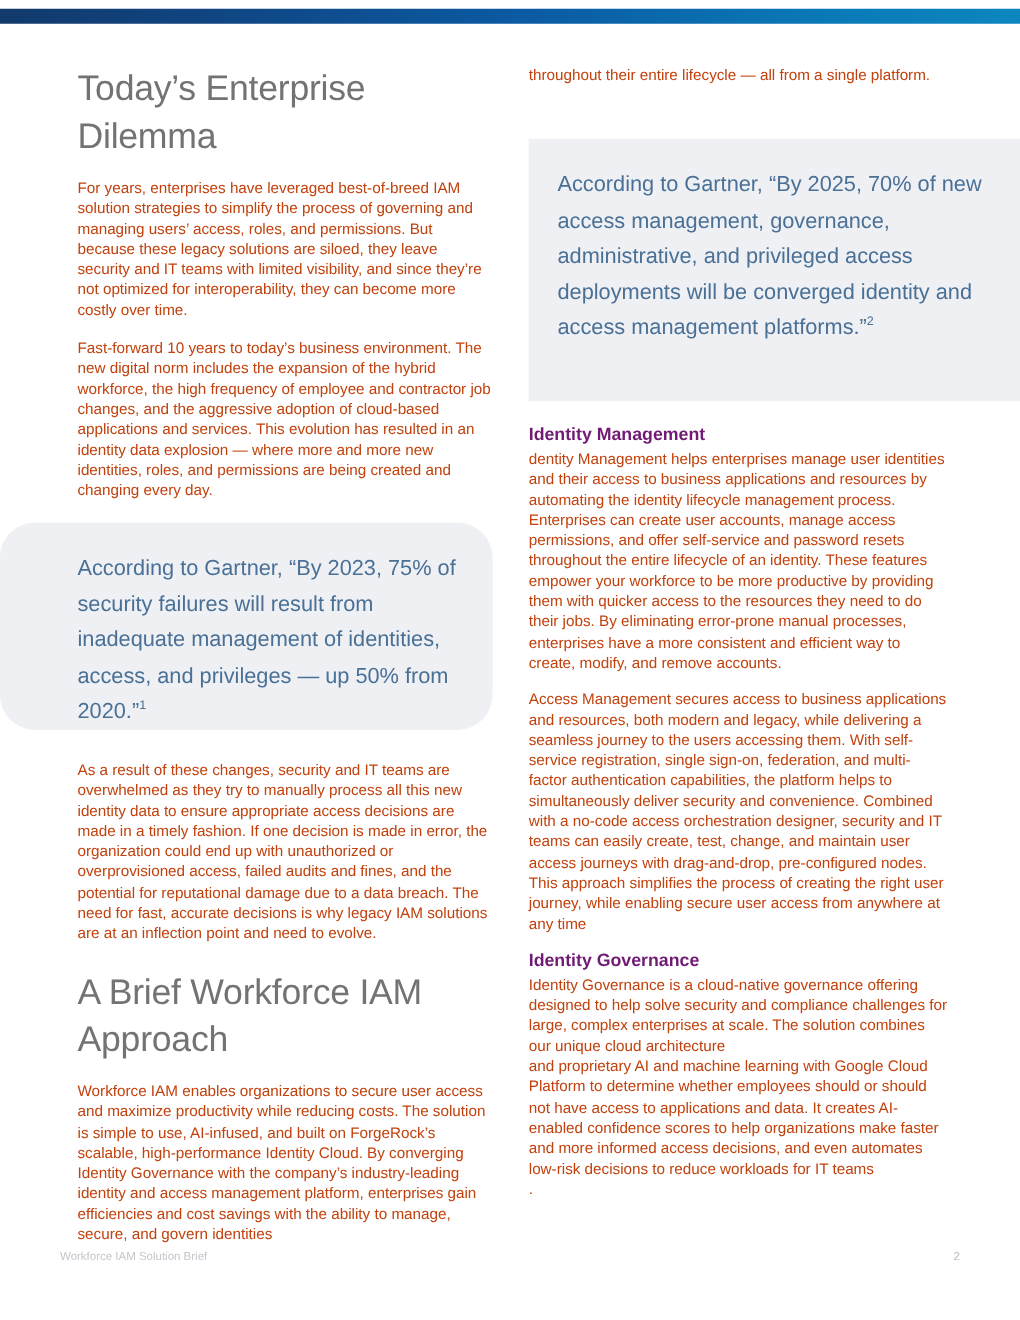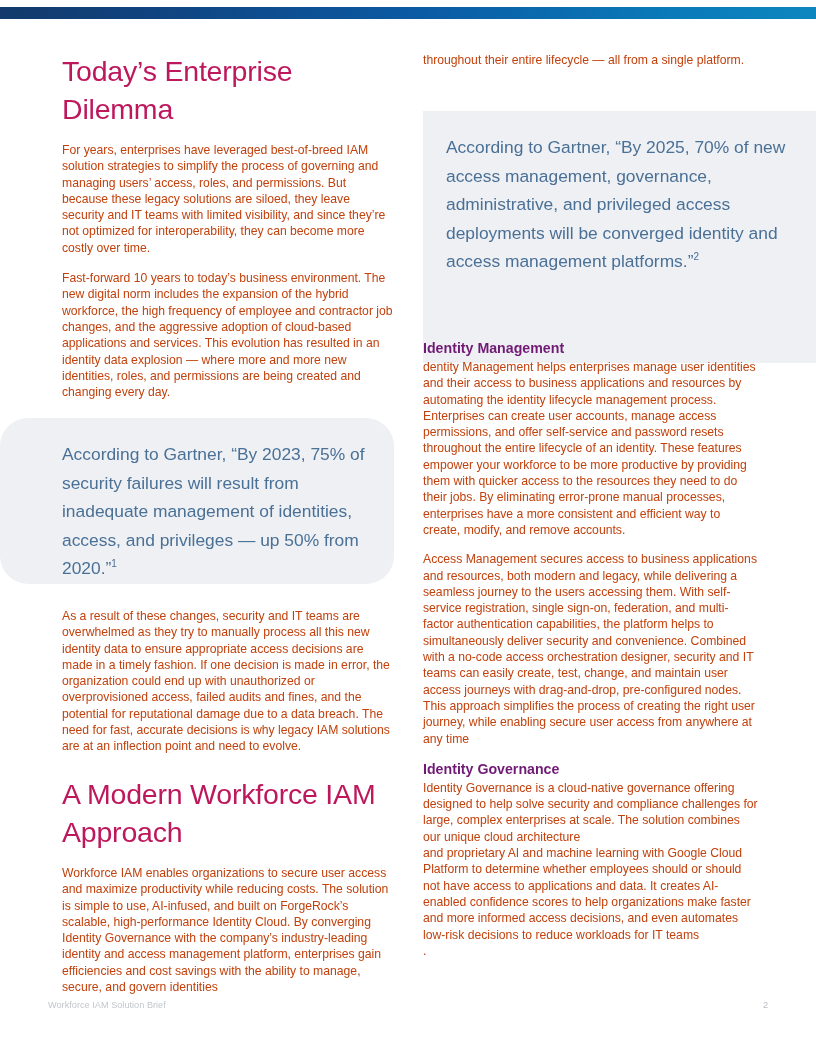--- a/index.html
+++ b/index.html
@@ -31,21 +31,21 @@
     width: 816px;
     height: 12px;
     background: linear-gradient(to right, #123a6b 0%, #10437f 18%, #0b5ba4 52%, #0a7ab8 82%, #0d86bf 100%);
   }
 
   h1.section-title {
     font-family: "Liberation Sans", sans-serif;
     font-weight: 400;
     font-size: 28.5px;
     line-height: 38px;
-    color: #be185d;
+    color: #737373;
     margin: 0 0 14px 0;
     letter-spacing: -0.2px;
   }
   h1.section-title.second {
     margin-top: 0;
   }
 
   p.body {
     font-size: 12.2px;
     line-height: 16.3px;
@@ -91,21 +91,21 @@
     height: 166px;
     padding: 22px 20px 20px 62px;
     border-radius: 28px;
   }
 
   #quote-right {
     position: absolute;
     left: 423px;
     top: 111px;
     width: 393px;
-    height: 252px;
+    height: 210px;
     padding: 22px 20px 20px 23px;
   }
 
   
   #left-block-a { position: absolute; left: 62px; top: 52px; width: 331px; }
   #left-block-b { position: absolute; left: 62px; top: 608px; width: 331px; }
   #left-block-c { position: absolute; left: 62px; top: 775px; width: 331px; }
 
   
   #right-intro { position: absolute; left: 423px; top: 52px; width: 333px; }
@@ -143,21 +143,21 @@
 
   <div class="quote-box" id="quote-left">
     <p><span>According to Gartner, “By 2023, 75% of security failures will result from inadequate management of identities, access, and privileges — up 50% from 2020.”</span><sup>1</sup></p>
   </div>
 
   <div id="left-block-b">
     <p class="body tight">As a result of these changes, security and IT teams are overwhelmed as they try to manually process all this new identity data to ensure appropriate access decisions are made in a timely fashion. If one decision is made in error, the organization could end up with unauthorized or overprovisioned access, failed audits and fines, and the potential for reputational damage due to a data breach. The need for fast, accurate decisions is why legacy IAM solutions are at an inflection point and need to evolve.</p>
   </div>
 
   <div id="left-block-c">
-    <h1 class="section-title second">A Modern Workforce IAM Approach</h1>
+    <h1 class="section-title second">A Brief Workforce IAM Approach</h1>
     <p class="body tight">Workforce IAM enables organizations to secure user access and maximize productivity while reducing costs. The solution is simple to use, AI-infused, and built on ForgeRock’s scalable, high-performance Identity Cloud. By converging Identity Governance with the company’s industry-leading identity and access management platform, enterprises gain efficiencies and cost savings with the ability to manage, secure, and govern identities</p>
   </div>
 
   <div id="right-intro">
     <p class="body tight">throughout their entire lifecycle — all from a single platform.</p>
   </div>
 
   <div class="quote-box" id="quote-right">
     <p><span>According to Gartner, “By 2025, 70% of new access management, governance, administrative, and privileged access deployments will be converged identity and access management platforms.”</span><sup>2</sup></p>
   </div>

